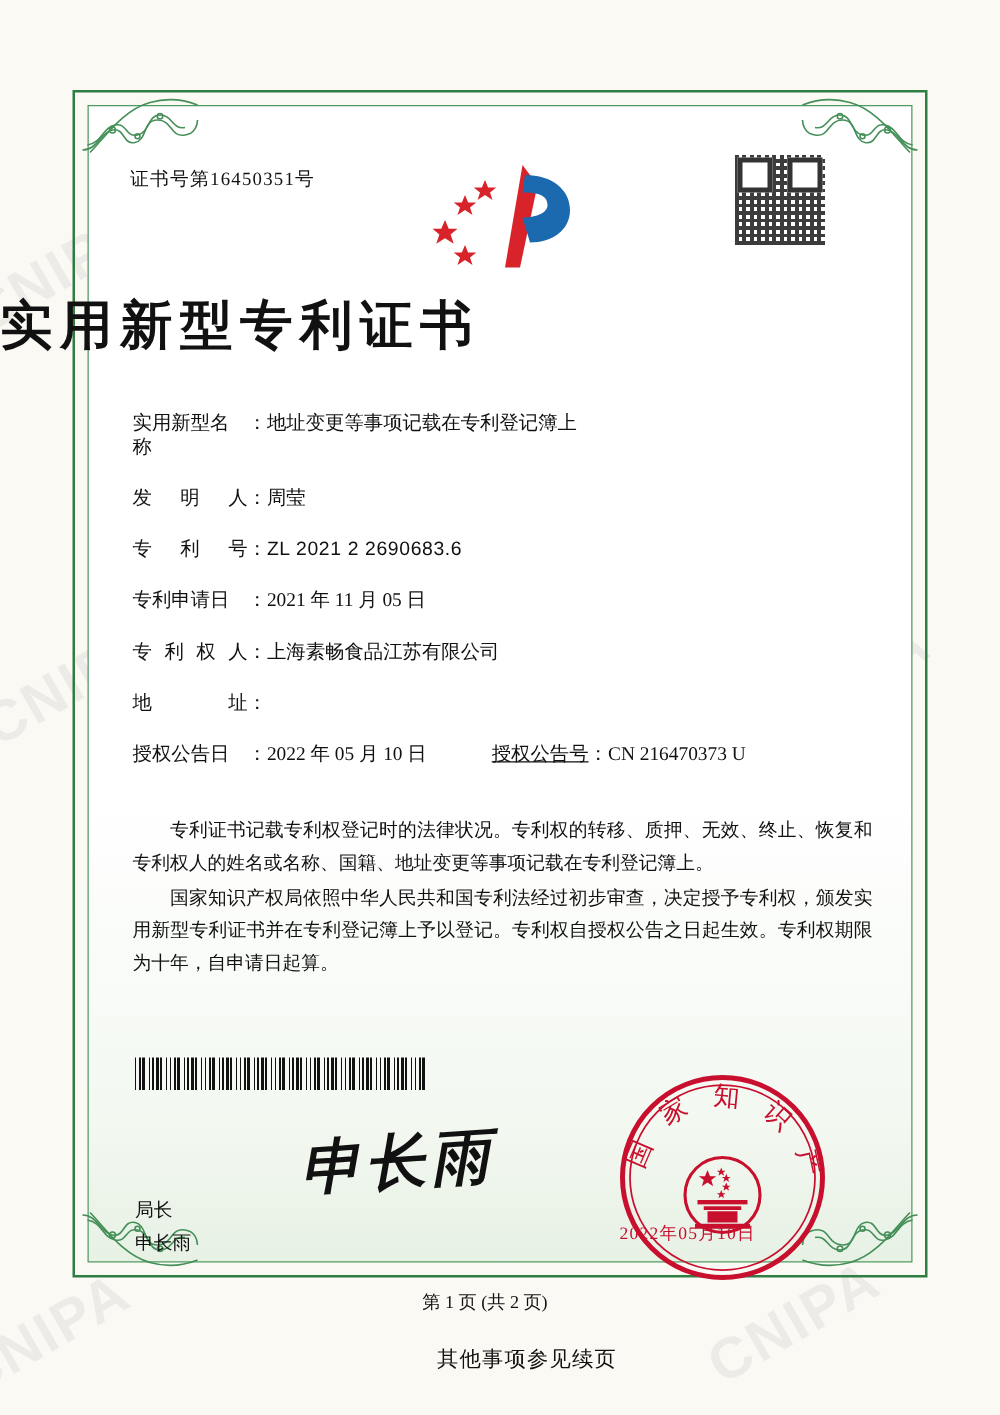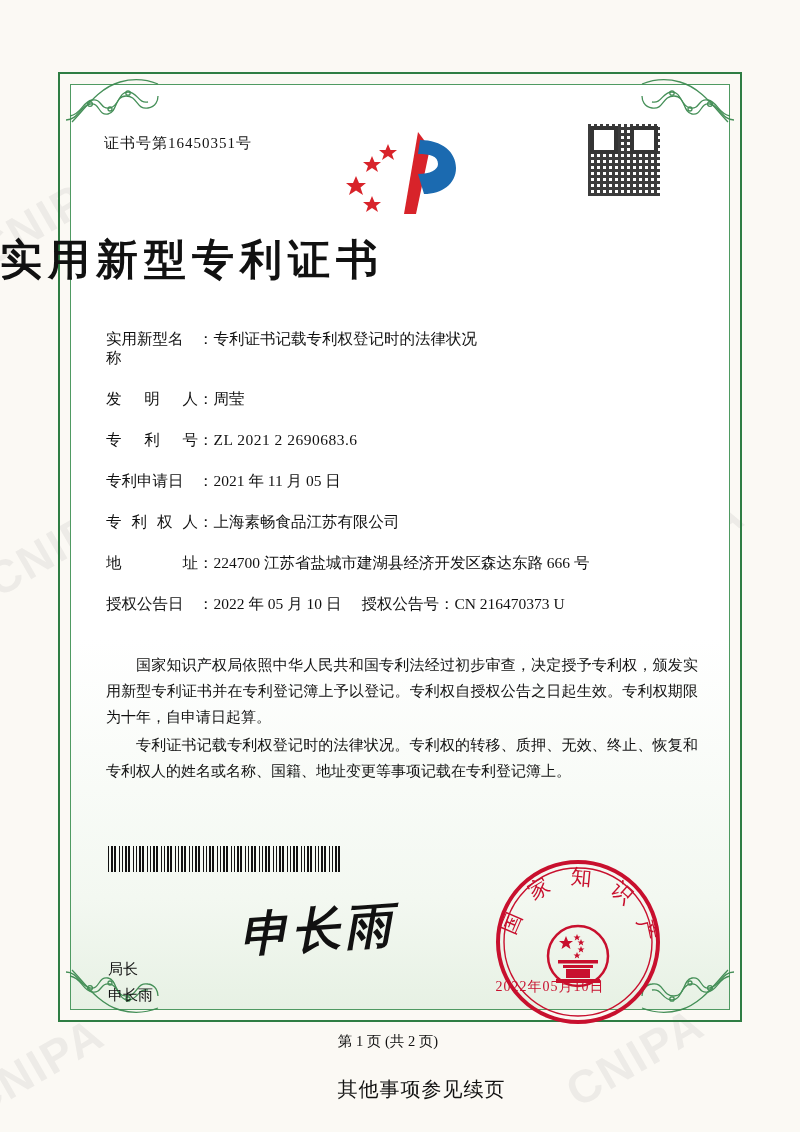--- a/index.html
+++ b/index.html
@@ -135,26 +135,27 @@
     flex: 0 0 92px;
     letter-spacing: 0px;
   }
   .field-label.spread {
     display: flex;
     justify-content: space-between;
   }
   .field-colon { flex: 0 0 12px; }
   .field-value { flex: 1; }
   .field-value.mono {
-    font-family: Liberation Serif, serif;
+    font-family: Liberation Sans, sans-serif;
     letter-spacing: .5px;
   }
   .field-row.double .second-label {
-    margin-left: 20px;
+    margin-left: 52px;
     flex: 0 0 auto;
+    text-decoration: underline;
   }
 
   
   .paragraphs {
     position: absolute;
     left: 106px; top: 652px;
     width: 592px;
     font-size: 15px;
     color: #111;
     line-height: 26px;
@@ -218,21 +219,21 @@
     left: 0; right: 0; top: 1032px;
     text-align: center;
     font-size: 14.5px;
     color: #111;
     padding-left: 24px;
   }
   .footer-note {
     position: absolute;
     left: 0; right: 0; top: 1076px;
     text-align: center;
-    font-size: 20px;
+    font-size: 17px;
     color: #111;
     letter-spacing: 1px;
     padding-left: 43px;
   }
 </style>
 </head>
 <body>
 
 <div class="watermarks">
   <div class="wm" style="left:-30px; top:190px;">CNIPA</div>
@@ -308,21 +309,21 @@
     </svg>
   </div>
 
   <div class="title">实用新型专利证书</div>
 
   <div class="fields">
 
     <div class="field-row">
       <span class="field-label">实用新型名称</span>
       <span class="field-colon">：</span>
-      <span class="field-value">专利证书记载专利权登记时的法律状况</span>
+      <span class="field-value">地址变更等事项记载在专利登记簿上</span>
     </div>
 
     <div class="field-row">
       <span class="field-label spread">
           <span>发</span>
           <span>明</span>
           <span>人</span>
         </span>
       <span class="field-colon">：</span>
       <span class="field-value">周莹</span>
@@ -354,37 +355,36 @@
       <span class="field-colon">：</span>
       <span class="field-value">上海素畅食品江苏有限公司</span>
     </div>
 
     <div class="field-row">
       <span class="field-label spread">
           <span>地</span>
           <span>址</span>
         </span>
       <span class="field-colon">：</span>
-      <span class="field-value">224700 江苏省盐城市建湖县经济开发区森达东路 666 号</span>
     </div>
 
     <div class="field-row double">
       <span class="field-label">授权公告日</span>
       <span class="field-colon">：</span>
       <span>2022 年 05 月 10 日</span>
       <span class="second-label">授权公告号</span>
       <span class="field-colon">：</span>
       <span>CN 216470373 U</span>
     </div>
 
   </div>
 
   <div class="paragraphs">
+    <p>专利证书记载专利权登记时的法律状况。专利权的转移、质押、无效、终止、恢复和专利权人的姓名或名称、国籍、地址变更等事项记载在专利登记簿上。</p>
     <p>国家知识产权局依照中华人民共和国专利法经过初步审查，决定授予专利权，颁发实用新型专利证书并在专利登记簿上予以登记。专利权自授权公告之日起生效。专利权期限为十年，自申请日起算。</p>
-    <p>专利证书记载专利权登记时的法律状况。专利权的转移、质押、无效、终止、恢复和专利权人的姓名或名称、国籍、地址变更等事项记载在专利登记簿上。</p>
   </div>
 
   <div class="barcode"></div>
 
   <div class="sign-label">
     <div>局长</div>
     <div>申长雨</div>
   </div>
   <div class="signature">申长雨</div>
 

